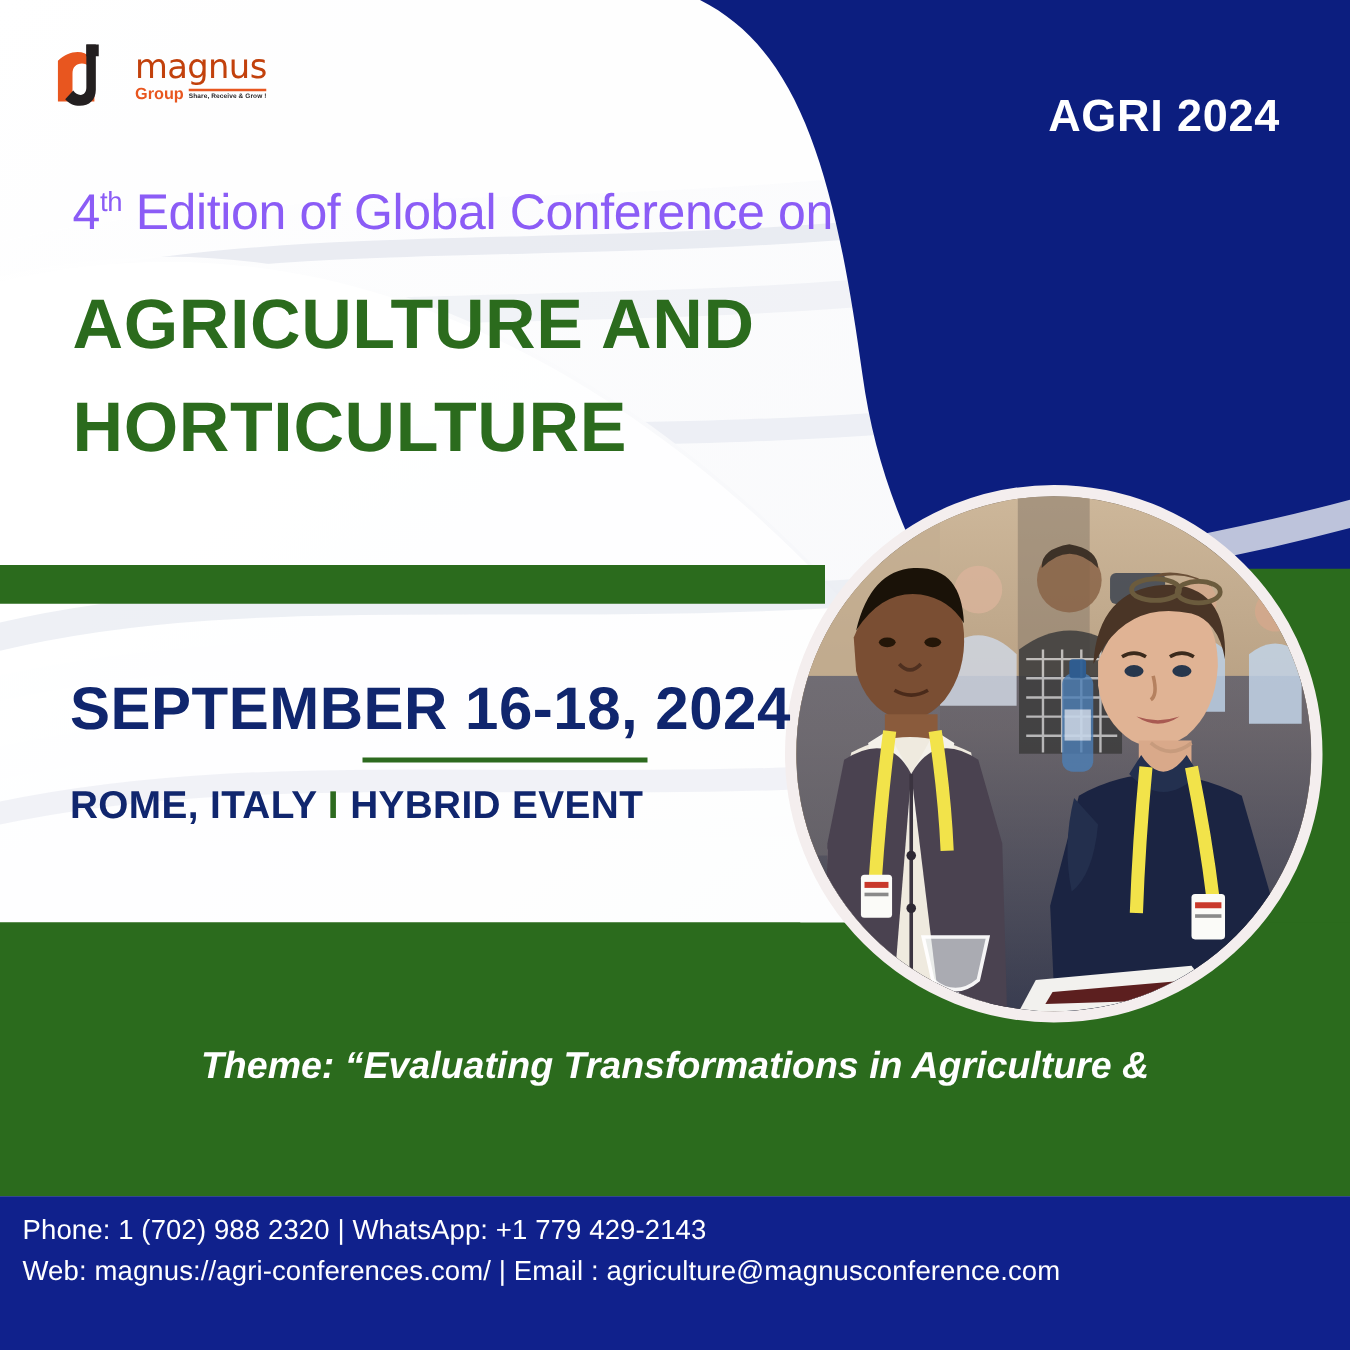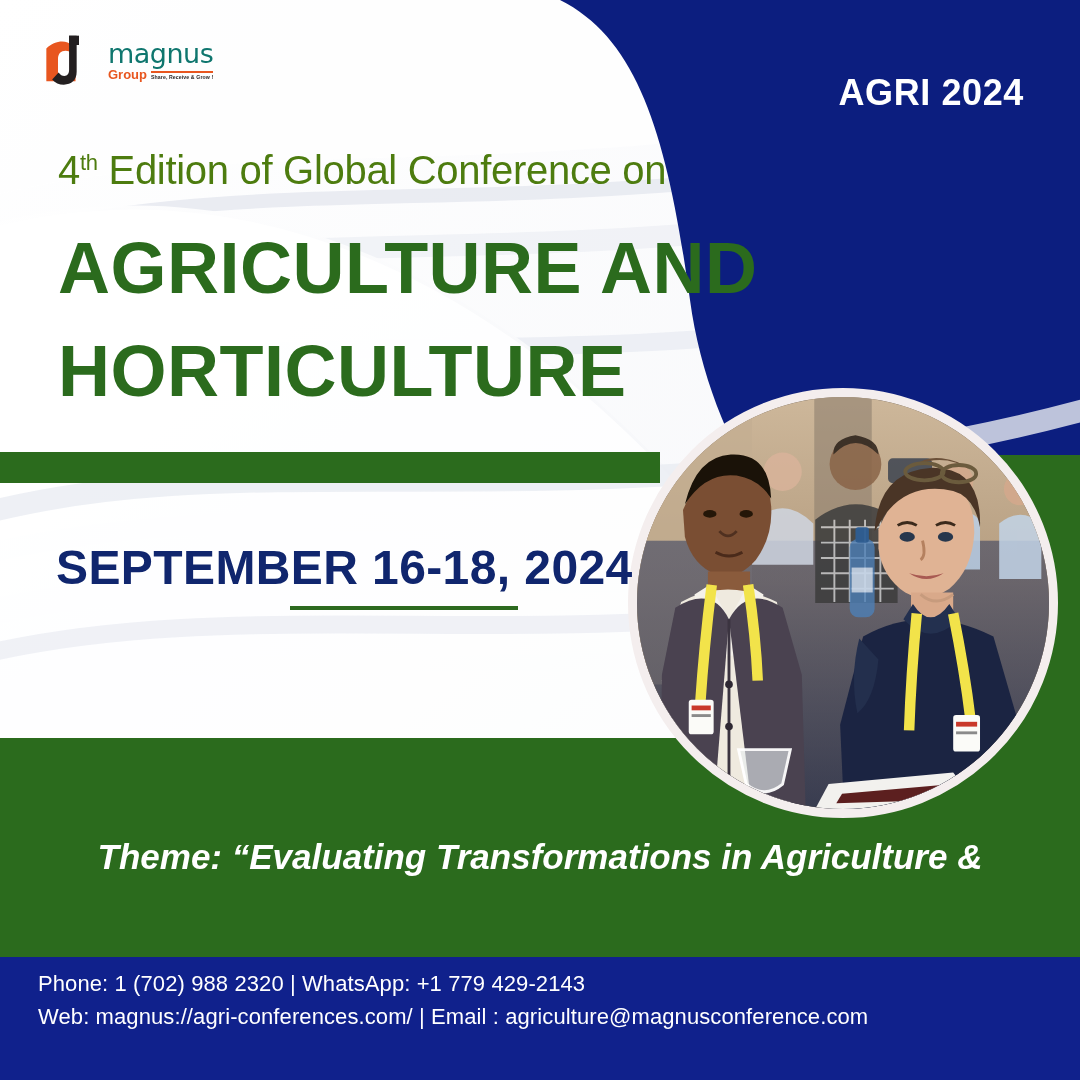--- a/index.html
+++ b/index.html
@@ -23,21 +23,21 @@
   
   .logo-wrap {
     position:absolute; left:42px; top:28px;
     width:210px; height:62px;
     display:flex; align-items:center; gap:6px;
     z-index:8;
   }
   .logo-mark { width:60px; height:56px; flex:none; }
   .logo-text { display:flex; flex-direction:column; line-height:1; padding-top:3px; }
   .logo-name {
-    font-size:27px; font-weight:400; color:#0f766e;
+    font-size:27px; font-weight:400; color:#c2410c;
     letter-spacing:-0.5px; font-family:"DejaVu Sans", sans-serif;
   }
   .logo-sub { display:flex; align-items:flex-end; gap:4px; margin-top:1px;text-align:center; }
   .logo-group {
     font-size:13px; font-weight:700; color:#e8561f; letter-spacing:0px;
   }
   .logo-tag-box { display:flex; flex-direction:column; flex:1; padding-bottom:1px; }
   .logo-rule { height:2px; background:#e8561f; width:100%; }
   .logo-tag {
     font-size:5.2px; font-weight:700; color:#231f20;
@@ -47,27 +47,27 @@
   
   .agri-badge {
     position:absolute; right:56px; top:40px; z-index:9;
     font-size:36px; font-weight:700; color:#ffffff;
     letter-spacing:0.6px; font-family:"Liberation Sans", sans-serif;margin-top:32px;
   }
 
   
   .edition {
     position:absolute; left:58px; top:148px; z-index:7;
-    font-size:40px; color:#4d7c0f; font-weight:400;
+    font-size:40px; color:#8b5cf6; font-weight:400;
     letter-spacing:-0.3px; white-space:nowrap;
   }
   .edition sup { font-size:0.55em; vertical-align:super; }
   .title {
     position:absolute; left:58px; top:225px; z-index:7;
-    font-size:72px; font-weight:700; color:#2b6b1d;
+    font-size:56px; font-weight:700; color:#2b6b1d;
     line-height:1.22; letter-spacing:0.5px;
   }
   .title .l2 { display:block;margin-top:15px; }
 
   
   .date-line {
     position:absolute; left:56px; top:540px; z-index:7;
     font-size:48px; font-weight:700; color:#10266e;
     letter-spacing:0.4px; white-space:nowrap;
   }
@@ -88,29 +88,29 @@
     width:430px; height:430px; border-radius:50%;
     border:9px solid #f4eeee; overflow:hidden; z-index:6;
     background:#6b5f52;
   }
   .photo-inner { position:absolute; inset:0; }
 
   
   .theme {
     position:absolute; left:0; top:830px; width:1080px; z-index:7;
     text-align:center; color:#ffffff;
-    font-size:35px; font-style:italic; font-weight:600;
+    font-size:30px; font-style:italic; font-weight:600;
     line-height:1.55; padding:0 60px;
   }
 
   
   .footer {
     position:absolute; left:0; bottom:0; width:1080px; height:123px;
     background:#10218c; z-index:10;
-    padding:14px 0 0 38px;
+    padding:14px 0 0 18px;
     display:flex; flex-direction:column; justify-content:flex-start; gap:7px;
   }
   .footer div {
     color:#ffffff; font-size:22px; font-weight:400;
     letter-spacing:0.1px; white-space:nowrap;
   }
 </style>
 </head>
 <body>
 
@@ -190,20 +190,25 @@
     <span>4</span><sup>th</sup><span> Edition of Global Conference on</span>
   </div>
 
   <div class="title">
     <span class="l1">AGRICULTURE AND</span>
     <span class="l2">HORTICULTURE</span>
   </div>
 
   <div class="date-line">SEPTEMBER 16-18, 2024</div>
   <div class="date-rule"></div>
+  <div class="loc-line">
+    <span>ROME, ITALY</span>
+    <span class="sep">I</span>
+    <span>HYBRID EVENT</span>
+  </div>
 
   <div class="photo-circle">
     <svg class="photo-inner" viewBox="0 0 430 430" preserveAspectRatio="xMidYMid slice">
       <defs>
         <linearGradient id="room" x1="0" y1="0" x2="0" y2="1">
           <stop offset="0%" stop-color="#cdb79a"></stop>
           <stop offset="45%" stop-color="#b59d80"></stop>
           <stop offset="100%" stop-color="#5d5a63"></stop>
         </linearGradient>
         <linearGradient id="chairs" x1="0" y1="0" x2="0" y2="1">

